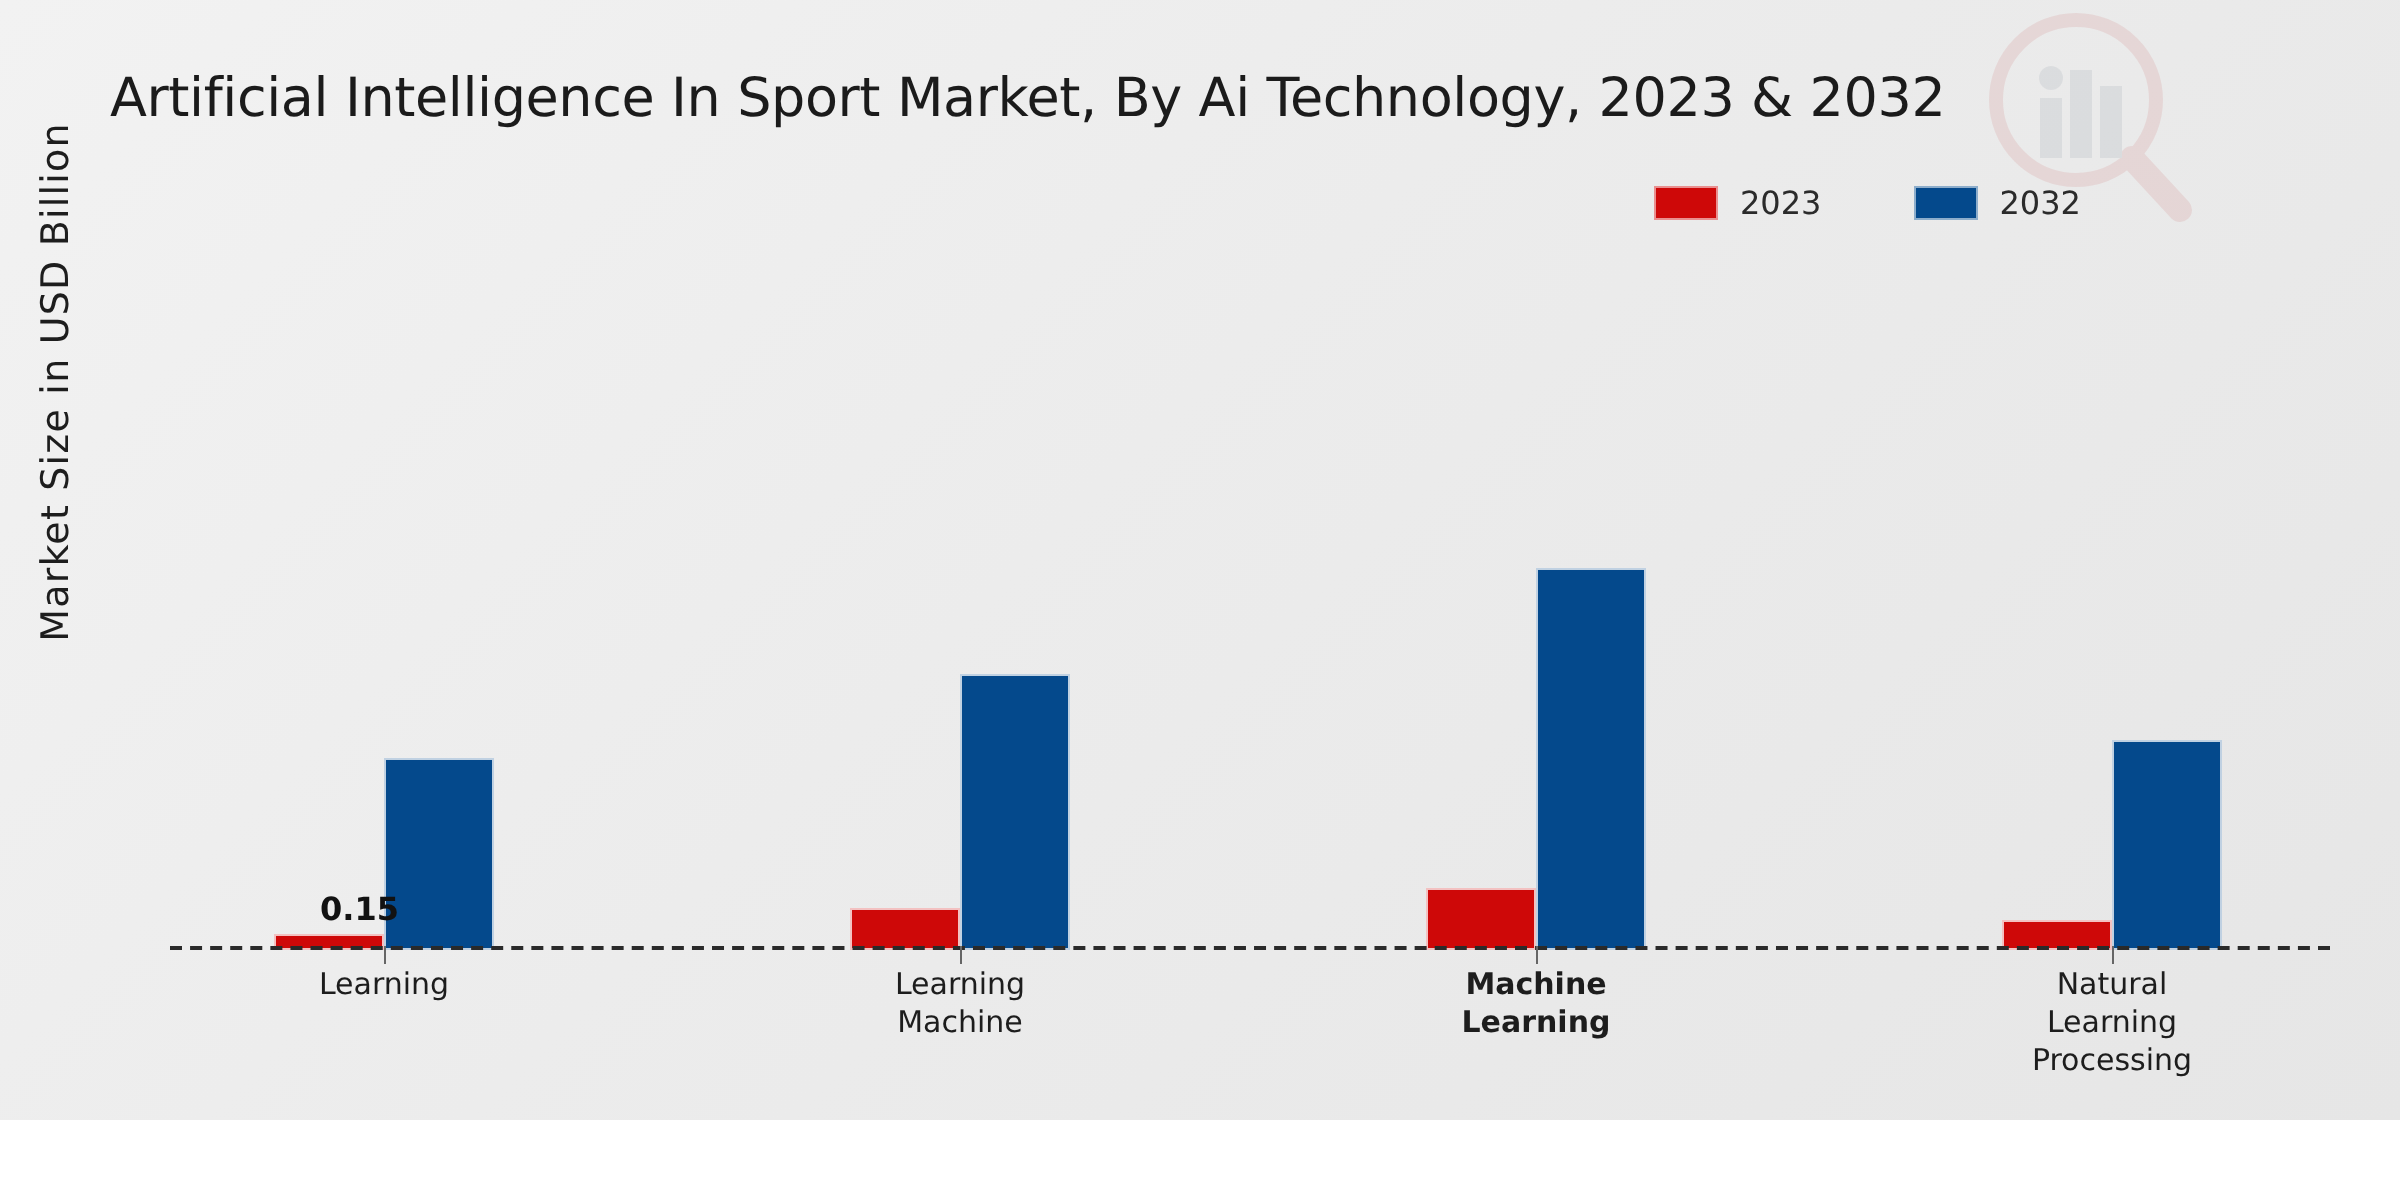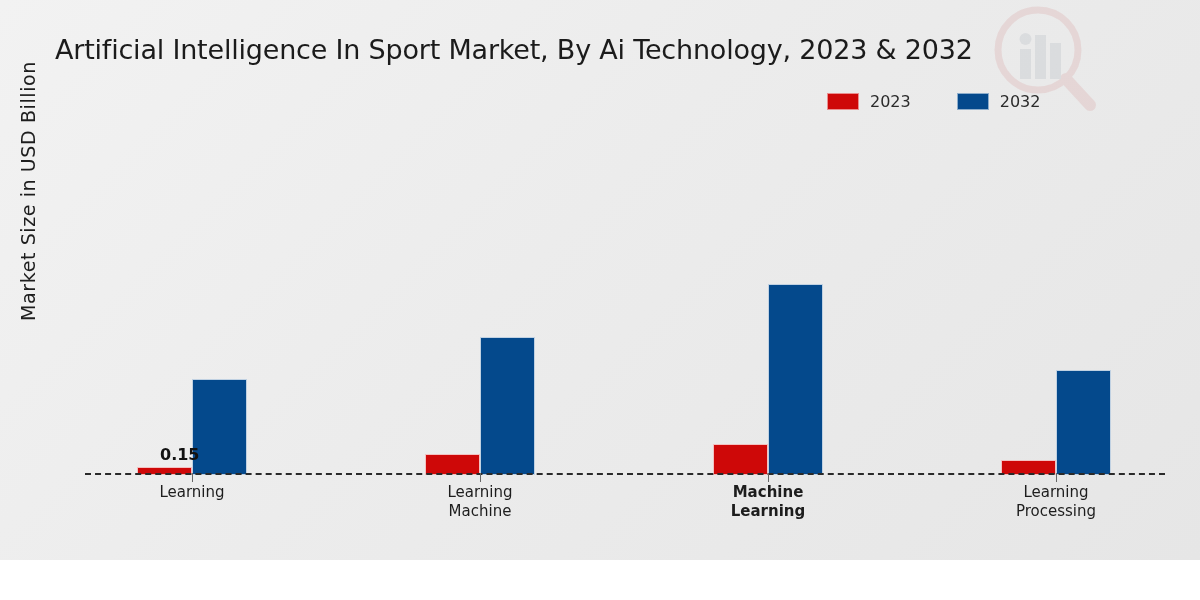--- a/index.html
+++ b/index.html
@@ -230,19 +230,20 @@
     <div>Learning</div>
     <div>Machine</div>
   </div>
 
   <div class="cat-label" style="left:673px;font-weight:bold;">
     <div>Machine</div>
     <div>Learning</div>
   </div>
 
   <div class="cat-label" style="left:961px;">
+    <div>Natural</div>
     <div>Learning</div>
     <div>Processing</div>
   </div>
 
   <div id="footer-bar"></div>
 
 </div>
 
 </body></html>

